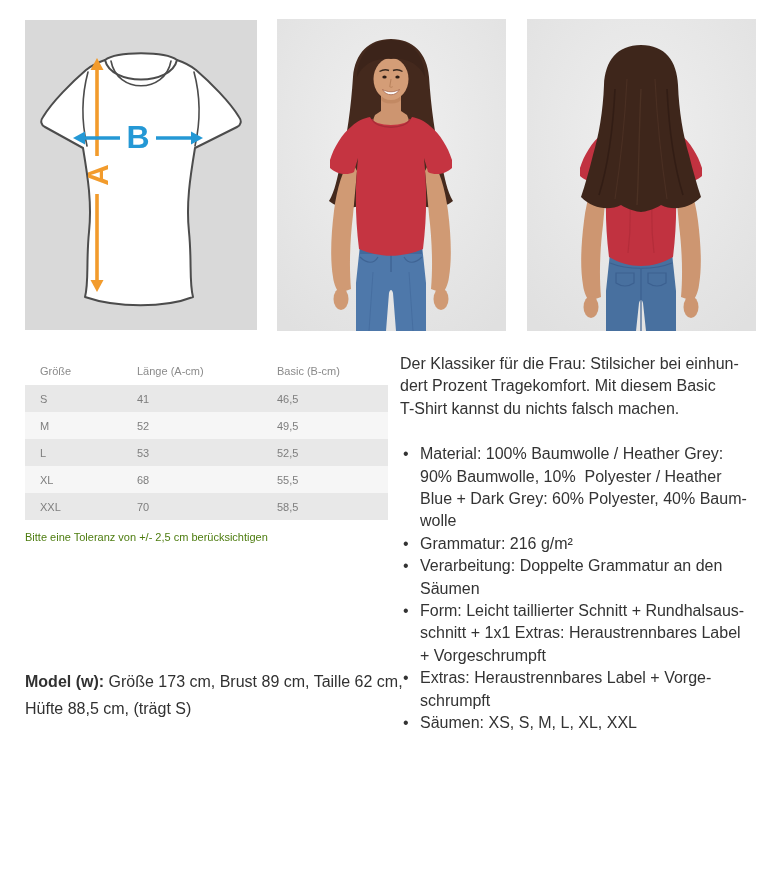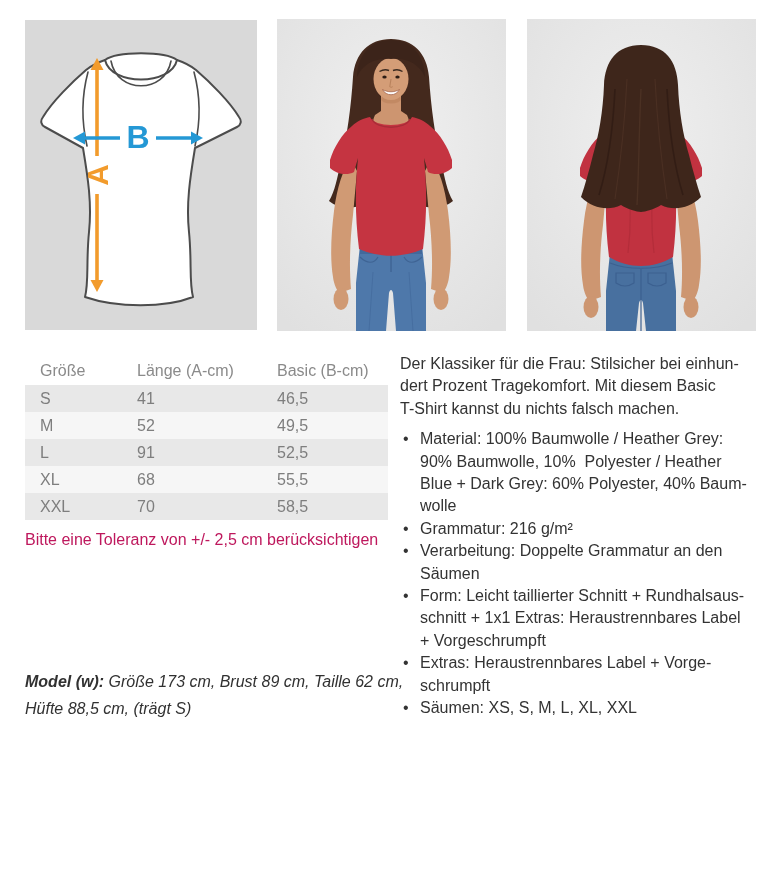--- a/index.html
+++ b/index.html
@@ -2,34 +2,34 @@
 <html><head>
 <meta charset="utf-8">
 <style>
   html,body{margin:0;padding:0;background:#fff;}
   body{width:777px;height:873px;position:relative;font-family:"Liberation Sans","DejaVu Sans",sans-serif;-webkit-font-smoothing:antialiased;}
   .abs{position:absolute;}
   
   .panel{overflow:hidden;}
   .panel svg{display:block;}
   
-  .size-table{border-collapse:collapse;table-layout:fixed;width:363px;font-size:16px;color:#7e7e7e;}
+  .size-table{border-collapse:collapse;table-layout:fixed;width:363px;font-size:11px;color:#7e7e7e;}
   .size-table td{padding:0 0 0 15px;height:27px;vertical-align:middle;}
   .size-table tr.hdr td{height:28px;color:#8a8a8a;}
   .size-table tr.even{background:#f6f6f6;}
   .size-table tr.odd{background:#e8e8e8;}
   .size-table col.c1{width:97px;}
   .size-table col.c2{width:140px;}
   .size-table col.c3{width:126px;}
   
-  .tolerance{font-size:16px;color:#be185d;white-space:nowrap;}
-  .model-info{font-size:16px;color:#313131;line-height:27px;width:380px;font-style:italic;}
+  .tolerance{font-size:11px;color:#4d7c0f;white-space:nowrap;}
+  .model-info{font-size:16px;color:#313131;line-height:27px;width:380px;}
   .model-info b{font-weight:bold;}
   .description{width:372px;font-size:16px;color:#333;line-height:22.4px;}
-  .description .intro{white-space:pre-wrap;margin:0 0 8px 0;}
+  .description .intro{white-space:pre-wrap;margin:0 0 23px 0;}
   .bullet-list{margin:0;padding:0;list-style:none;}
   .bullet-list li{display:flex;align-items:flex-start;}
   .bullet-list .dot{width:17px;flex:0 0 17px;text-align:left;padding-left:3px;}
   .bullet-list .btxt{white-space:pre-wrap;flex:1;}
 </style>
 </head>
 <body>
 
 <div class="abs panel" style="left:25px;top:20px;width:232px;height:310px;">
   <svg width="232" height="310" viewBox="0 0 232 310">
@@ -204,21 +204,21 @@
       <td>41</td>
       <td>46,5</td>
     </tr>
     <tr class="even">
       <td>M</td>
       <td>52</td>
       <td>49,5</td>
     </tr>
     <tr class="odd">
       <td>L</td>
-      <td>91</td>
+      <td>53</td>
       <td>52,5</td>
     </tr>
     <tr class="even">
       <td>XL</td>
       <td>68</td>
       <td>55,5</td>
     </tr>
     <tr class="odd">
       <td>XXL</td>
       <td>70</td>

